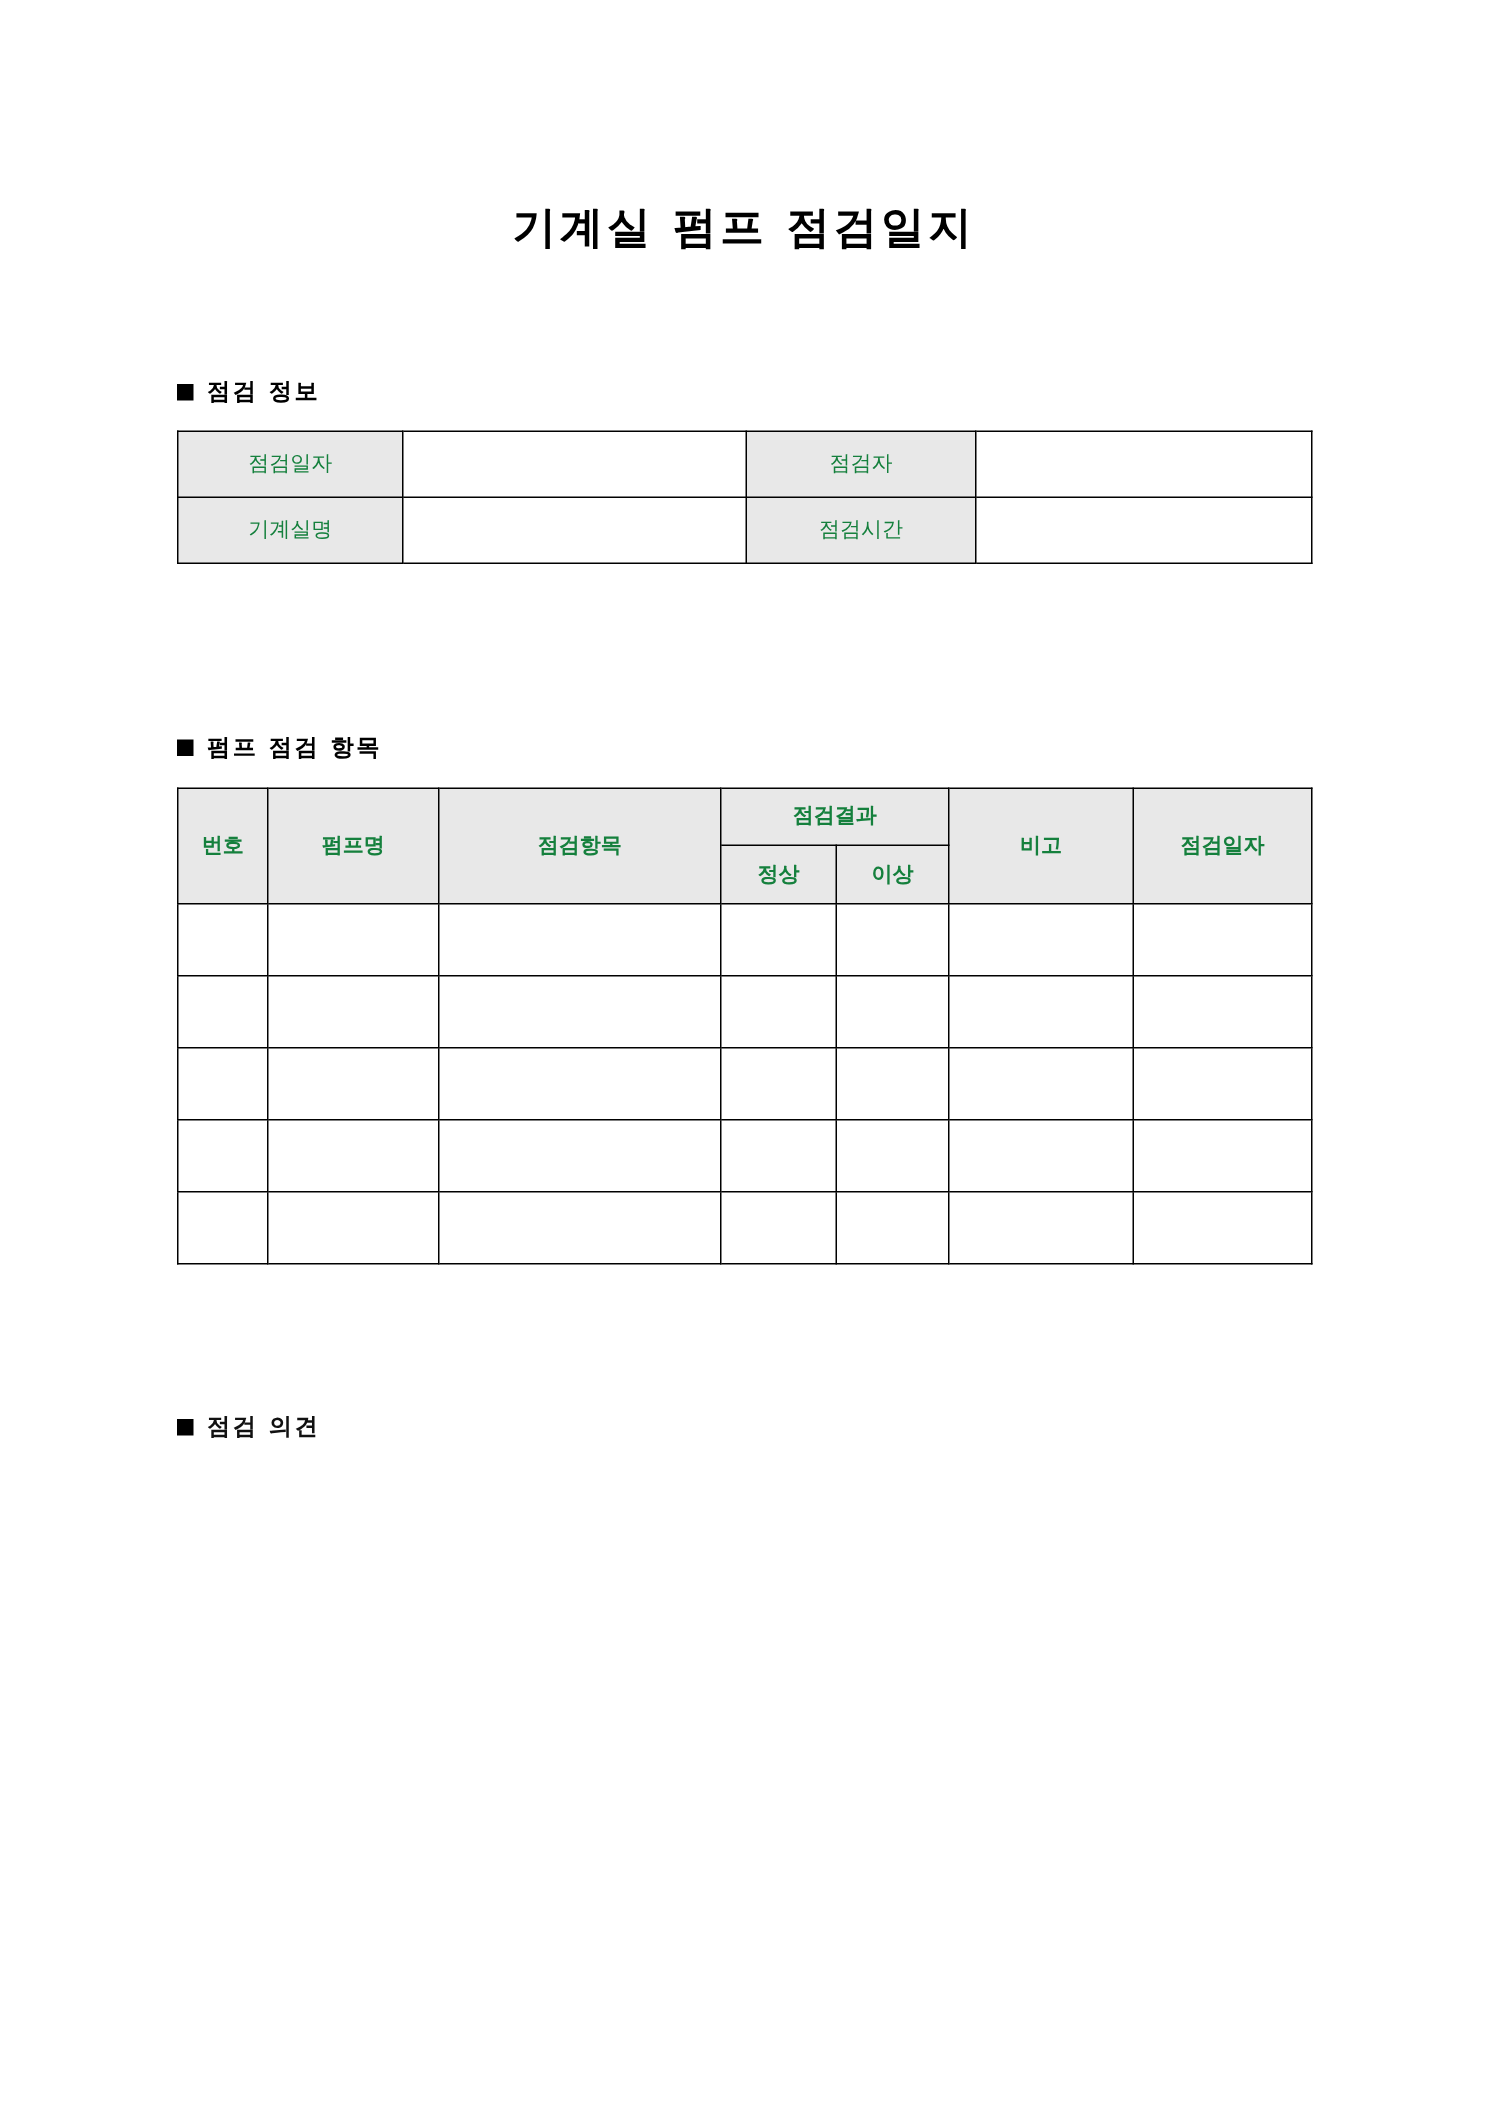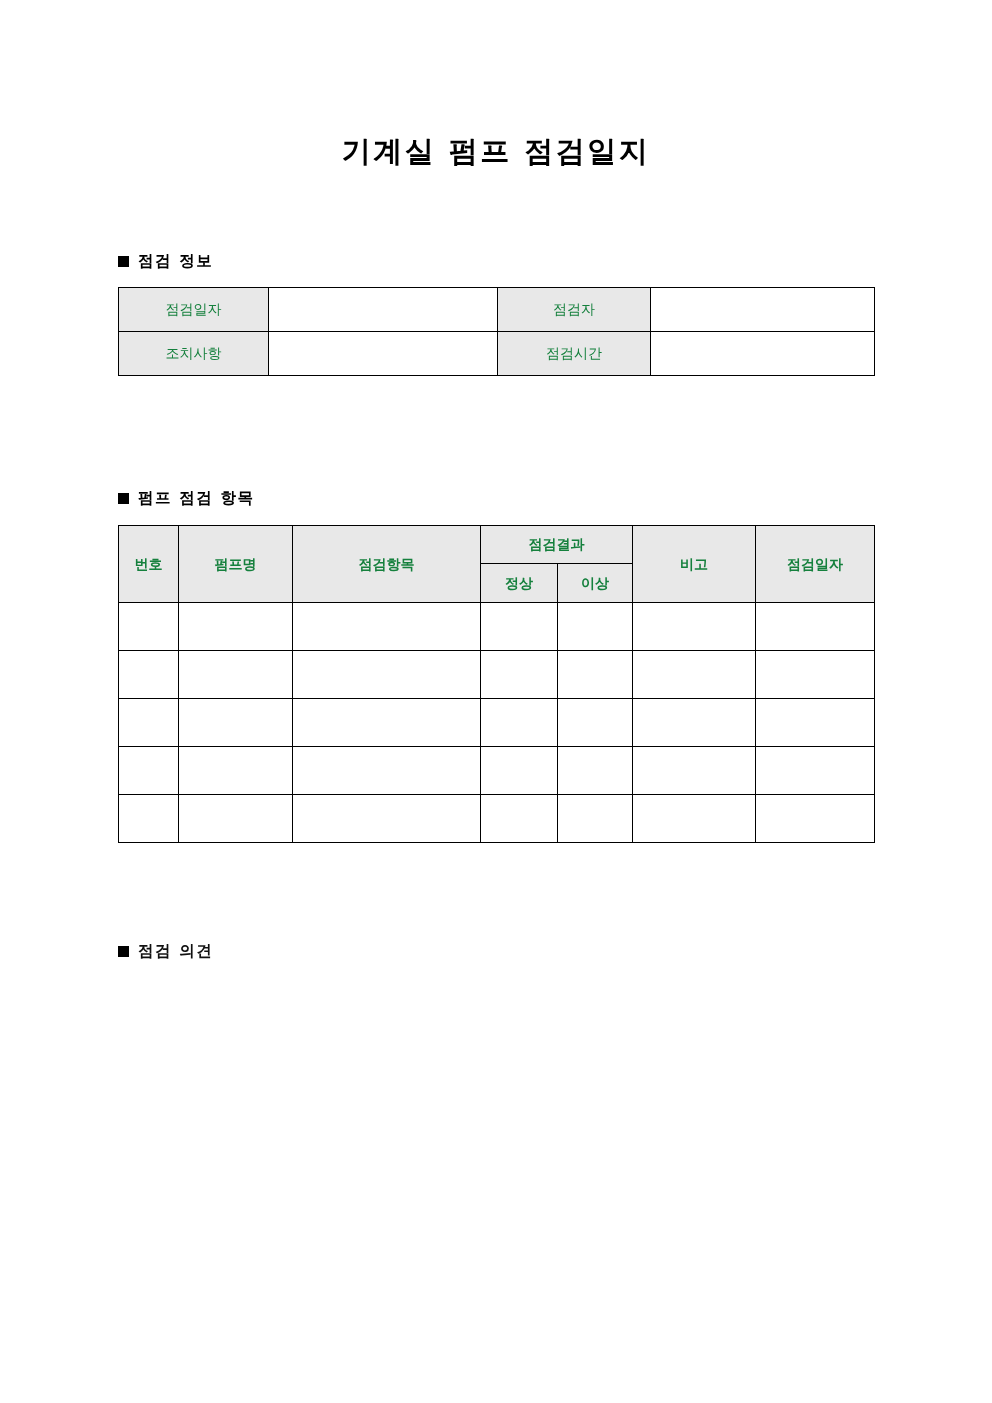--- a/index.html
+++ b/index.html
@@ -136,21 +136,21 @@
         <col class="c4">
     </colgroup>
     <tbody>
       <tr>
         <td class="lbl">점검일자</td>
         <td class="val"></td>
         <td class="lbl">점검자</td>
         <td class="val"></td>
       </tr>
       <tr>
-        <td class="lbl">조치사항</td>
+        <td class="lbl">기계실명</td>
         <td class="val"></td>
         <td class="lbl">점검시간</td>
         <td class="val"></td>
       </tr>
     </tbody>
   </table>
 
   <div class="section-heading heading-items">
     <span class="bullet"></span>
     <span>펌프 점검 항목</span>

